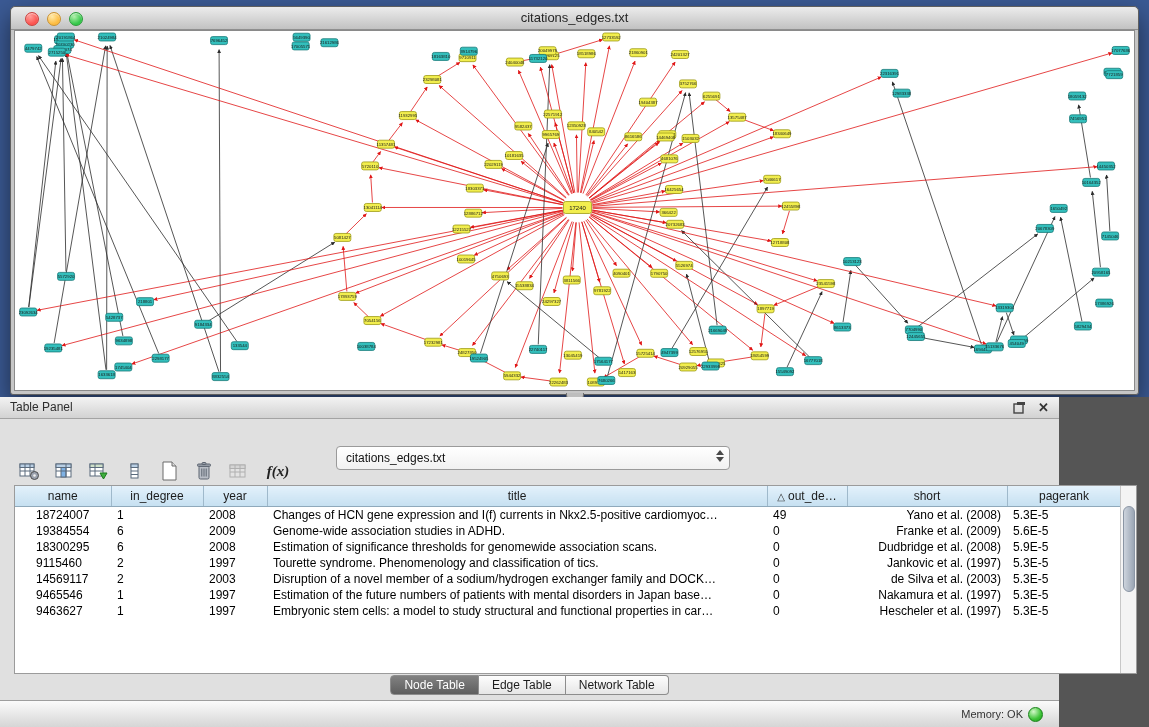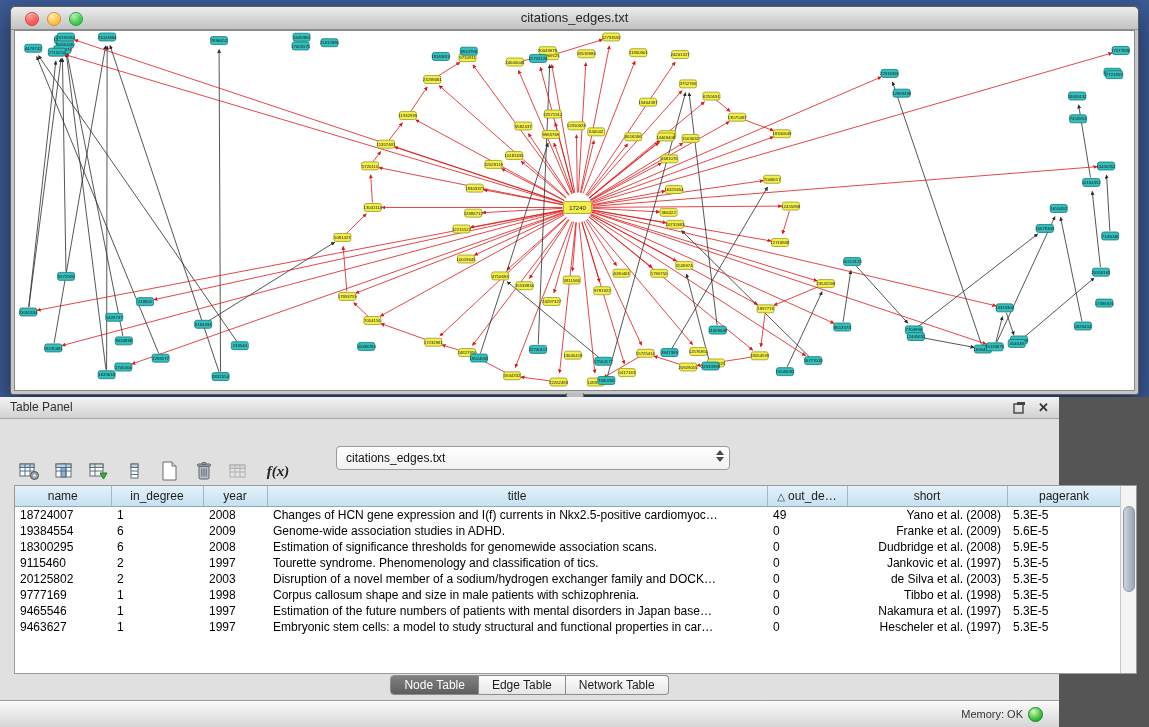--- a/index.html
+++ b/index.html
@@ -40,21 +40,21 @@
   .stepper i{display:block;width:0;height:0;border-left:4px solid transparent;border-right:4px solid transparent;}
   .stepper .up{border-bottom:5px solid #4a4a4a;}
   .stepper .dn{border-top:5px solid #4a4a4a;}
 
   .tablebox{position:absolute;left:14px;top:88px;width:1121px;height:187px;background:#fff;border:1px solid #9b9b9b;overflow:hidden;}
   table.grid{border-collapse:collapse;table-layout:fixed;width:1106px;}
   table.grid th{height:18px;background:linear-gradient(#e3f1fb,#c6e0f1);border-right:1px solid #9fb9cb;border-bottom:1px solid #8fa9bb;
                 font-size:12px;font-weight:normal;color:#1b1b1b;overflow:hidden;white-space:nowrap;}
   table.grid th .sort{font-size:10px;margin-right:3px;color:#333;}
   table.grid td{height:16px;font-size:12px;color:#000;padding:0 6px;overflow:hidden;white-space:nowrap;line-height:16px;}
-  table.grid td.c0{padding-left:5px;}
+  table.grid td.c0{padding-left:21px;}
   table.grid td.c5{text-align:right;}
   .vscroll{position:absolute;right:0;top:0;width:15px;bottom:0;background:#f4f4f4;border-left:1px solid #c8c8c8;}
   .vthumb{position:absolute;left:2px;top:20px;width:10px;height:84px;border-radius:6px;
           background:linear-gradient(90deg,#cdd4dd,#9aa5b4);border:1px solid #8a95a4;}
 
   .tabs{position:absolute;left:0;right:0;top:278px;display:flex;justify-content:center;align-items:center;}
   .seg{font-family:"Liberation Sans",sans-serif;font-size:12px;color:#1d1d1d;padding:2px 13px;height:20px;
        background:linear-gradient(#fdfdfd,#e6e6e6);border:1px solid #8d8d8d;border-left-width:0;cursor:default;}
   .seg:first-child{border-left-width:1px;border-radius:4px 0 0 4px;}
   .seg:last-child{border-radius:0 4px 4px 0;}
@@ -878,35 +878,26 @@
             <tr>
               <td class="c0">9115460</td>
               <td class="c1">2</td>
               <td class="c2">1997</td>
               <td class="c3">Tourette syndrome. Phenomenology and classification of tics.</td>
               <td class="c4">0</td>
               <td class="c5">Jankovic et al. (1997)</td>
               <td class="c6">5.3E-5</td>
             </tr>
             <tr>
-              <td class="c0">20125802</td>
+              <td class="c0">14569117</td>
               <td class="c1">2</td>
               <td class="c2">2003</td>
               <td class="c3">Disruption of a novel member of a sodium/hydrogen exchanger family and DOCK…</td>
               <td class="c4">0</td>
               <td class="c5">de Silva et al. (2003)</td>
-              <td class="c6">5.3E-5</td>
-            </tr>
-            <tr>
-              <td class="c0">9777169</td>
-              <td class="c1">1</td>
-              <td class="c2">1998</td>
-              <td class="c3">Corpus callosum shape and size in male patients with schizophrenia.</td>
-              <td class="c4">0</td>
-              <td class="c5">Tibbo et al. (1998)</td>
               <td class="c6">5.3E-5</td>
             </tr>
             <tr>
               <td class="c0">9465546</td>
               <td class="c1">1</td>
               <td class="c2">1997</td>
               <td class="c3">Estimation of the future numbers of patients with mental disorders in Japan base…</td>
               <td class="c4">0</td>
               <td class="c5">Nakamura et al. (1997)</td>
               <td class="c6">5.3E-5</td>

